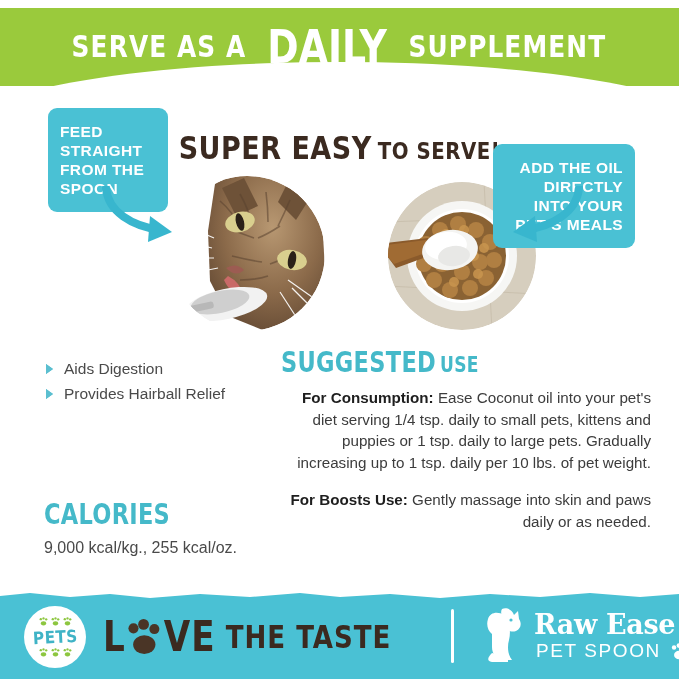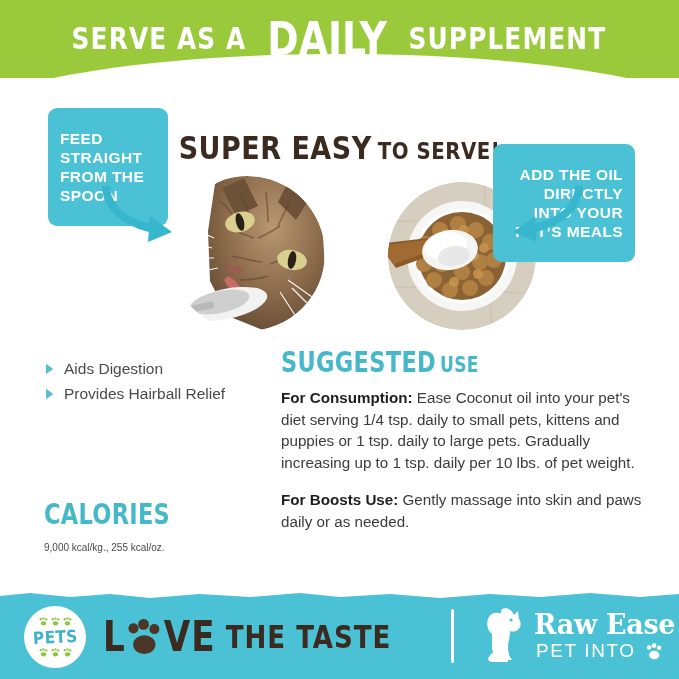--- a/index.html
+++ b/index.html
@@ -6,21 +6,21 @@
   body{
     width:679px;height:679px;overflow:hidden;
     background:#ffffff;
     font-family:"Liberation Sans", sans-serif;
     position:relative;
   }
   .page{position:relative;width:679px;height:679px;overflow:hidden;background:#fff;}
 
   
   .header{
-    position:absolute;left:0;top:0;width:679px;height:78px;
+    position:absolute;left:0;top:8px;width:679px;height:78px;
     background:#9ACA3C;
     overflow:hidden;
   }
   .header-curve{
     position:absolute;left:-40px;bottom:-46px;width:760px;height:70px;
     background:#ffffff;border-radius:50% 50% 0 0 / 100% 100% 0 0;
   }
   .header-title{
     position:absolute;left:0;top:14px;width:679px;text-align:center;
     color:#ffffff;font-family:"DejaVu Sans Condensed","Liberation Sans",sans-serif;
@@ -30,21 +30,21 @@
   .header-title .big{
     font-size:42px;letter-spacing:0px;vertical-align:-4px;
     display:inline-block;transform:scaleY(1.12);padding:0 3px;
   }
   .header-title .sm{display:inline-block;transform:scaleX(0.92);}
 
   
   .callout{
     position:absolute;background:#4AC1D4;color:#fff;border-radius:9px;
     font-weight:700;font-size:15.5px;line-height:19px;letter-spacing:.4px;
-    padding:21px 12px;box-sizing:border-box;
+    padding:14px 12px;box-sizing:border-box;
   }
   .callout-left{left:48px;top:108px;width:120px;text-align:left;}
   .callout-right{right:44px;top:108px;width:142px;text-align:right;margin-top:36px;}
 
   .arrow-svg{position:absolute;pointer-events:none;}
 
   
   .photo{
     position:absolute;border-radius:50%;overflow:hidden;
   }
@@ -75,23 +75,23 @@
   .benefits li{
     position:relative;padding-left:20px;margin-bottom:4px;
     font-size:15.5px;line-height:21px;color:#4A4A4A;
   }
   .bullet{
     position:absolute;left:2px;top:6px;width:0;height:0;
     border-left:7px solid #5BBFD0;border-top:5px solid transparent;border-bottom:5px solid transparent;
   }
 
   .calories-block{position:absolute;left:44px;top:500px;width:250px;}
-  .calories-val{margin-top:8px;font-size:10px;color:#4A4A4A;line-height:21px;}
-
-  .para{font-size:15.2px;line-height:21.5px;color:#3C3C3C;margin-top:10px;}
+  .calories-val{margin-top:8px;font-size:16px;color:#4A4A4A;line-height:21px;}
+
+  .para{font-size:15.2px;line-height:21.5px;color:#3C3C3C;margin-top:10px;text-align:right;}
   .para b{color:#1E1E1E;font-weight:700;}
   .para-2{margin-top:16px;}
 
   
   .footer{
     position:absolute;left:0;bottom:0;width:679px;height:86px;background:#4AC1D4;
     overflow:hidden;
   }
   .footer-edge{position:absolute;left:0;top:-2px;width:679px;height:10px;}
   .pets-badge{
@@ -359,21 +359,21 @@
       <svg width="56" height="58" viewBox="0 0 56 58">
         <path d="M26 8 C20 4, 12 5, 10 12 C8 18, 10 24, 14 27 L14 40 C14 47, 18 52, 25 53 L34 53 C30 48, 29 40, 31 33 C33 25, 32 14, 26 8 Z" fill="#ffffff"></path>
         <path d="M24 2 C28 0, 34 2, 36 8 L40 4 L41 12 C44 16, 43 22, 38 24 C32 26, 26 22, 25 16 C24 10, 22 5, 24 2 Z" fill="#ffffff"></path>
         <circle cx="33" cy="13" r="1.6" fill="#4AC1D4"></circle>
         <path d="M14 46 C10 50, 8 54, 14 55 L30 55 L30 50 Z" fill="#ffffff"></path>
       </svg>
       <div class="brand-name">
         <span>Raw Ease</span>
       </div>
       <div class="brand-sub">
-        <span>PET INTO</span>
+        <span>PET SPOON</span>
         <svg width="17" height="17" viewBox="0 0 10 10" style="vertical-align:-3px;margin-left:3px;">
           <circle cx="1.8" cy="2.6" r="1.3" fill="#ffffff"></circle>
             <circle cx="4.7" cy="1.5" r="1.4" fill="#ffffff"></circle>
             <circle cx="7.7" cy="2.8" r="1.3" fill="#ffffff"></circle>
             <ellipse cx="4.8" cy="7.1" rx="3" ry="2.5" fill="#ffffff"></ellipse>
         </svg>
       </div>
     </div>
   </div>
 

